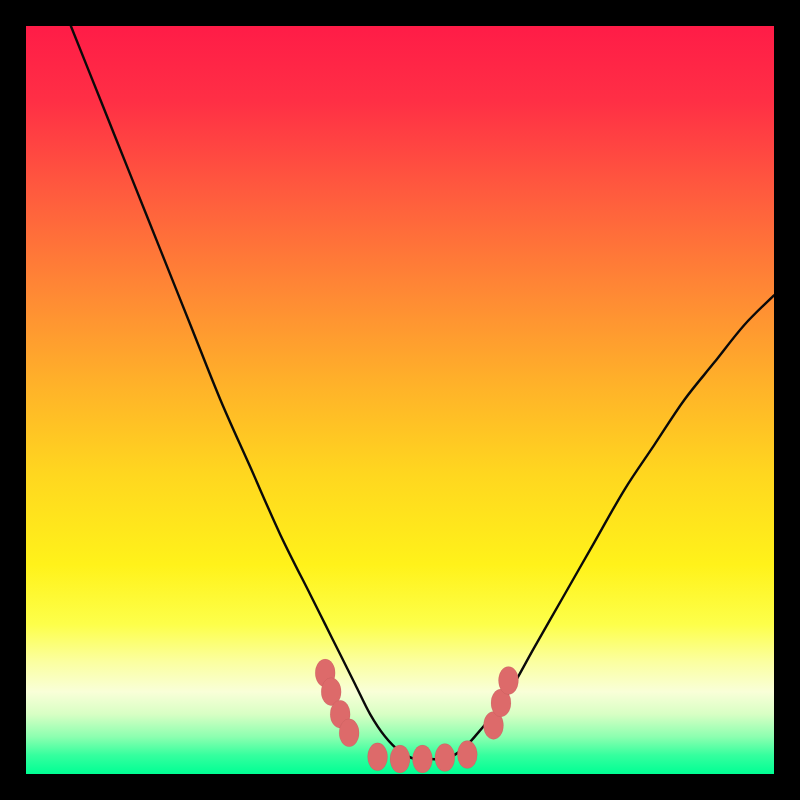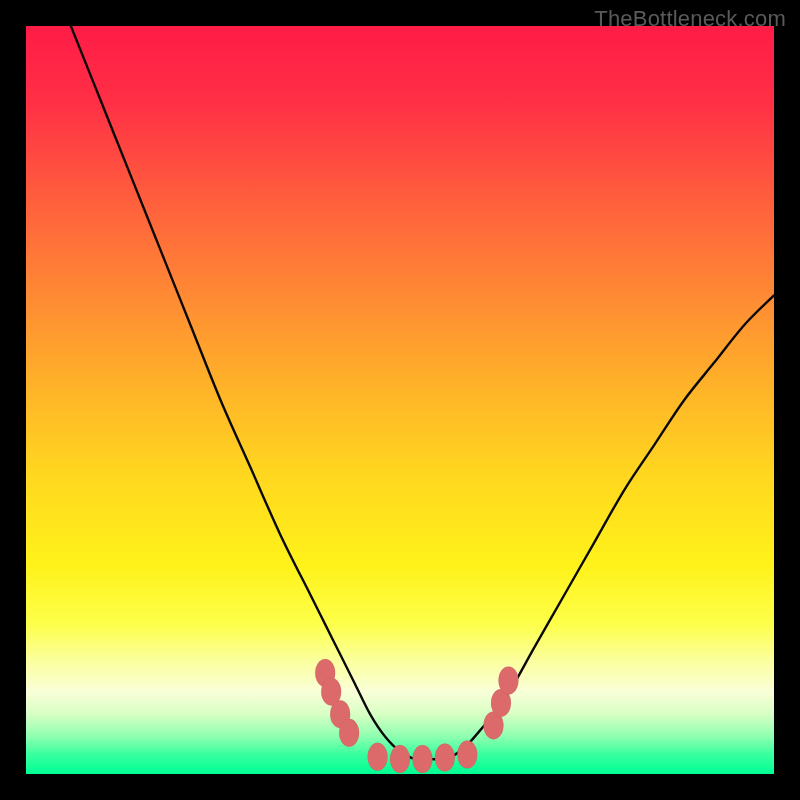--- a/index.html
+++ b/index.html
@@ -71,21 +71,20 @@
     fill: #dd6a6a;
     stroke: rgba(0,0,0,0.08);
     stroke-width: 0.6;
   }
 </style>
 </head>
 <body>
 
 <div class="chart-container">
 
-  <div class="watermark">TheBottleneck.com</div>
 
   <div class="plot-area">
     <div class="gradient-bg"></div>
 
     <svg class="curve" viewBox="0 0 748 748" preserveAspectRatio="none">
       <path id="curve-path" d="M 44.88 0.00 C 49.87 12.47, 64.83 49.87, 74.80 74.80 C 84.77 99.73, 94.75 124.67, 104.72 149.60 C 114.69 174.53, 124.67 199.47, 134.64 224.40 C 144.61 249.33, 154.59 274.27, 164.56 299.20 C 174.53 324.13, 184.51 350.31, 194.48 374.00 C 204.45 397.69, 214.43 418.88, 224.40 441.32 C 234.37 463.76, 244.35 487.45, 254.32 508.64 C 264.29 529.83, 276.76 553.52, 284.24 568.48 C 291.72 583.44, 294.21 588.43, 299.20 598.40 C 304.19 608.37, 309.17 618.35, 314.16 628.32 C 319.15 638.29, 324.13 648.27, 329.12 658.24 C 334.11 668.21, 339.09 679.43, 344.08 688.16 C 349.07 696.89, 354.05 704.37, 359.04 710.60 C 364.03 716.83, 369.01 721.82, 374.00 725.56 C 378.99 729.30, 383.97 731.79, 388.96 733.04 C 393.95 734.29, 398.93 733.04, 403.92 733.04 C 408.91 733.04, 413.89 734.29, 418.88 733.04 C 423.87 731.79, 428.85 729.30, 433.84 725.56 C 438.83 721.82, 441.32 719.33, 448.80 710.60 C 456.28 701.87, 468.75 688.16, 478.72 673.20 C 488.69 658.24, 498.67 638.29, 508.64 620.84 C 518.61 603.39, 528.59 585.93, 538.56 568.48 C 548.53 551.03, 558.51 533.57, 568.48 516.12 C 578.45 498.67, 588.43 479.97, 598.40 463.76 C 608.37 447.55, 618.35 433.84, 628.32 418.88 C 638.29 403.92, 648.27 387.71, 658.24 374.00 C 668.21 360.29, 678.19 349.07, 688.16 336.60 C 698.13 324.13, 708.11 310.42, 718.08 299.20 C 728.05 287.98, 743.01 274.27, 748.00 269.28"></path>
       <g id="markers-group">
           <ellipse cx="299.20" cy="647.02" rx="10" ry="14" class="marker"></ellipse>
           <ellipse cx="305.18" cy="665.72" rx="10" ry="14" class="marker"></ellipse>
           <ellipse cx="314.16" cy="688.16" rx="10" ry="14" class="marker"></ellipse>

